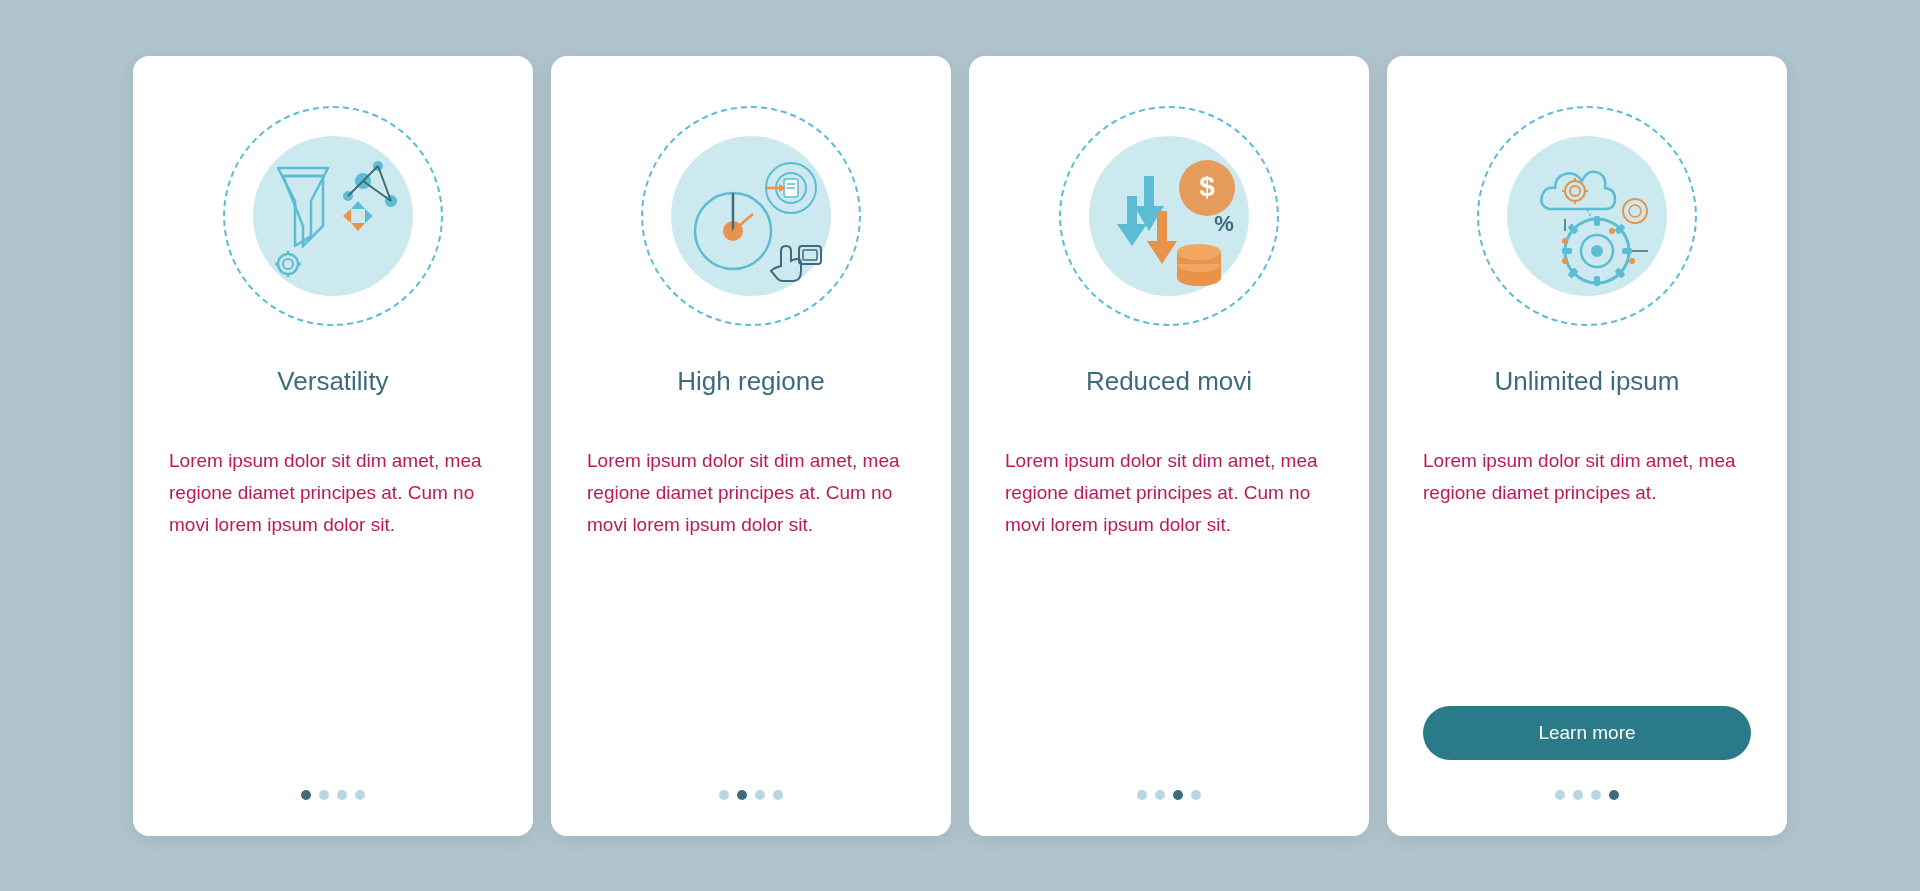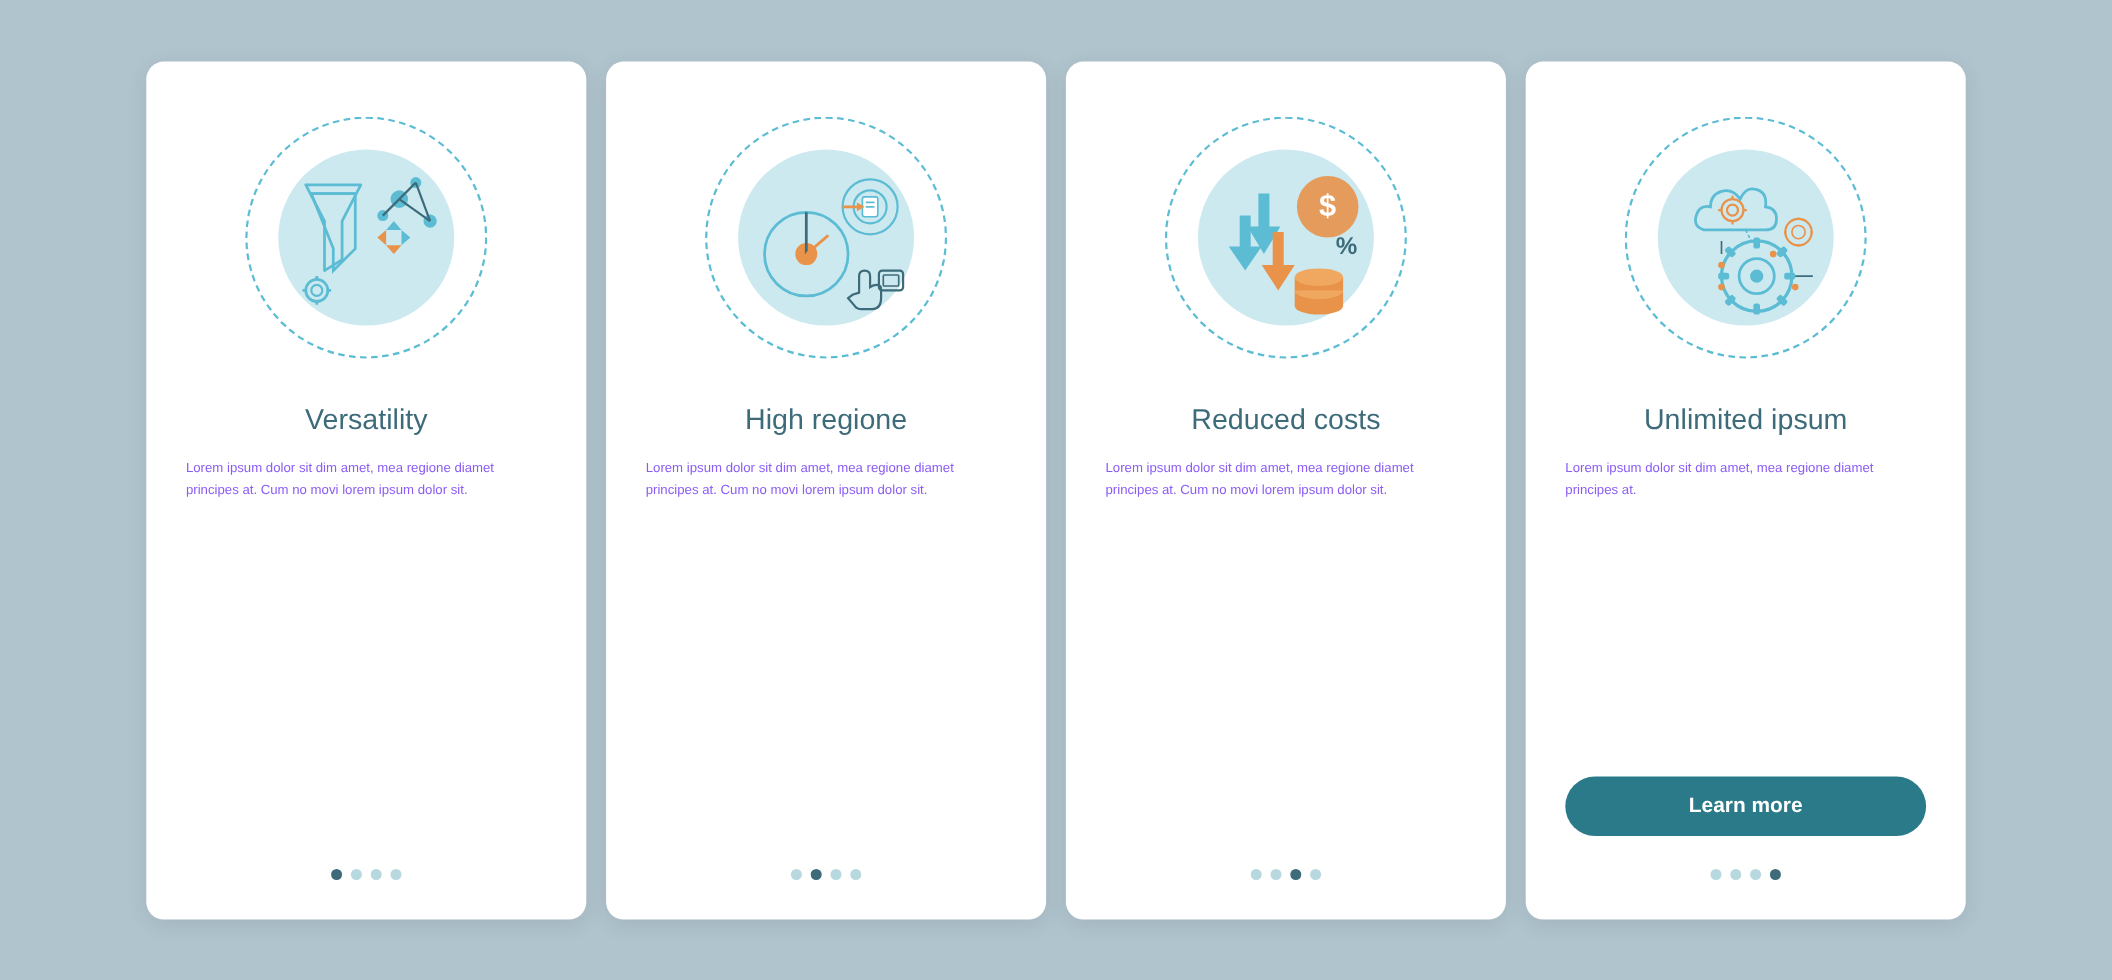--- a/index.html
+++ b/index.html
@@ -67,25 +67,26 @@
 
     .card-title {
       font-size: 26px;
       font-weight: 500;
       color: #3d6b7a;
       margin-bottom: 18px;
       text-align: right;
     }
 
     .card-text {
-      font-size: 12px;
-      color: #8b5cf6;
+      font-size: 19px;
+      color: #be185d;
       line-height: 1.7;
       text-align: left;
       flex: 1;
+      margin-top: 30px;
     }
 
     .dots-indicator {
       display: flex;
       gap: 8px;
       margin-top: 30px;
       align-items: center;
       justify-content: center;
     }
 
@@ -100,21 +101,21 @@
       background: #3d6b7a;
     }
 
     .learn-more-btn {
       background: #2a7a8a;
       color: white;
       border: none;
       border-radius: 30px;
       padding: 16px 60px;
       font-size: 19px;
-      font-weight: 700;
+      font-weight: 400;
       cursor: pointer;
       margin-top: 20px;
       width: 100%;
     }
 
     
     .icon-svg {
       position: relative;
       z-index: 2;
       width: 200px;
@@ -223,21 +224,21 @@
         <rect x="108" y="148" width="44" height="14" fill="#e8924a"></rect>
         <ellipse cx="130" cy="148" rx="22" ry="8" fill="#f0a860"></ellipse>
         <rect x="108" y="136" width="44" height="12" fill="#e8924a"></rect>
         <ellipse cx="130" cy="136" rx="22" ry="8" fill="#f0a860"></ellipse>
 
         <polygon points="75,60 85,60 85,90 95,90 80,115 65,90 75,90" fill="#5bbcd4"></polygon>
         <polygon points="58,80 68,80 68,108 78,108 63,130 48,108 58,108" fill="#5bbcd4"></polygon>
         <polygon points="88,95 98,95 98,125 108,125 93,148 78,125 88,125" fill="#e8924a"></polygon>
       </svg>
     </div>
-    <div class="card-title">Reduced costs</div>
+    <div class="card-title">Reduced movi</div>
     <div class="card-text">Lorem ipsum dolor sit dim amet, mea regione diamet principes at. Cum no movi lorem ipsum dolor sit.</div>
     <div class="dots-indicator">
       <div class="dot"></div>
       <div class="dot"></div>
       <div class="dot active"></div>
       <div class="dot"></div>
     </div>
   </div>
 
   <div class="card">

